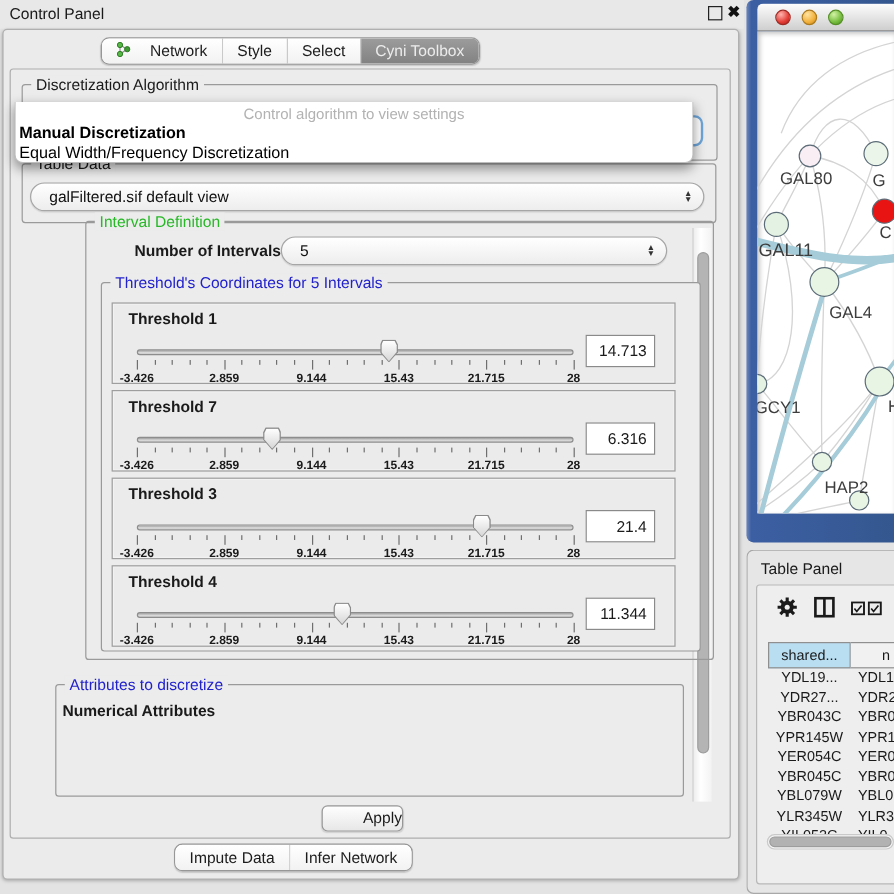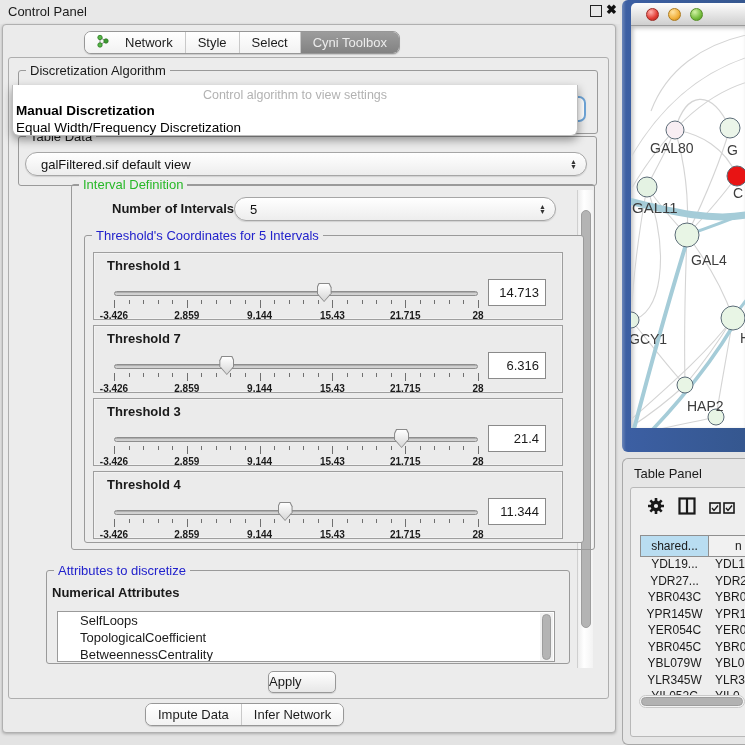--- a/index.html
+++ b/index.html
@@ -92,21 +92,21 @@
   .attr-group { left:46px; top:570px; width:524px; height:94px; }
   .attr-sub { position:absolute; left:5px; top:14px; font-size:13px; font-weight:bold; }
   .attr-list { position:absolute; left:10px; top:40px; width:498px; height:51px; background:#fff;
                border:1px solid #9a9a9a; overflow:hidden; }
   .attr-item { font-size:13px; line-height:17px; padding-left:22px; white-space:nowrap; }
   .attr-scroll { position:absolute; right:1px; top:1px; width:13px; height:48px; background:#f2f2f2; }
   .attr-scroll-thumb { position:absolute; left:1.5px; top:1px; width:9px; height:46px; border-radius:5px;
                background:#b4b4b4; border:1px solid #9d9d9d; }
 
   .apply-btn { left:268px; top:671px; width:68px; height:22px; border:1px solid #989898; border-radius:5px;
-               background:linear-gradient(#fefefe,#e7e7e7); font-size:13px; text-align:left; line-height:20px;
+               background:linear-gradient(#fefefe,#e7e7e7); font-size:13px; text-align:right; line-height:20px;
                box-shadow:0 1px 1px rgba(0,0,0,.12); }
 
   
   .net-window { left:622px; top:0; width:123px; height:452px;
                 background:linear-gradient(to right,#6d87b8 0px,#3c5fa3 4px,#35578f 100%);
                 border-radius:6px 0 0 6px; }
   .net-titlebar { left:9px; top:3px; width:114px; height:23px;
                   background:linear-gradient(#fdfdfd,#cfcfcf); border-radius:5px 0 0 0;
                   border-bottom:1px solid #9a9a9a; }
   .light { position:absolute; top:5px; width:13px; height:13px; border-radius:50%; }
@@ -399,30 +399,20 @@
     </div>
     <div class="th-value">11.344</div>
   </div>
 </div>
   </div>
 </div>
 
 <div class="abs groupbox attr-group">
   <span class="legend blue-legend">Attributes to discretize</span>
   <div class="attr-sub">Numerical Attributes</div>
-  <div class="attr-list">
-    <div id="attr-items">
-        <div class="attr-item">SelfLoops</div>
-        <div class="attr-item">TopologicalCoefficient</div>
-        <div class="attr-item">BetweennessCentrality</div>
-      </div>
-    <div class="attr-scroll">
-      <div class="attr-scroll-thumb"></div>
-    </div>
-  </div>
 </div>
 
 <div class="abs apply-btn">Apply</div>
 
 <div class="abs segmented bottom-tabs">
   <div class="seg">
     <span>Impute Data</span>
   </div>
   <div class="seg">
     <span>Infer Network</span>

